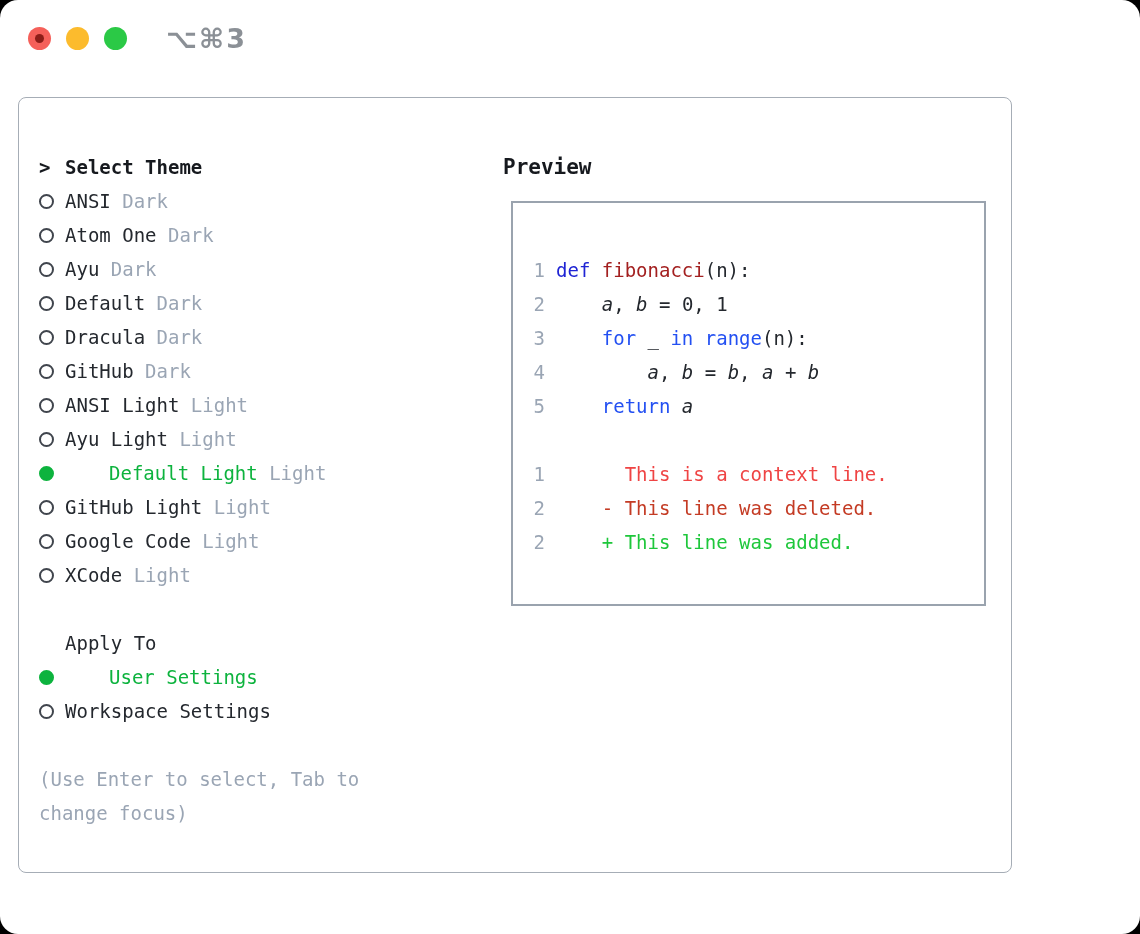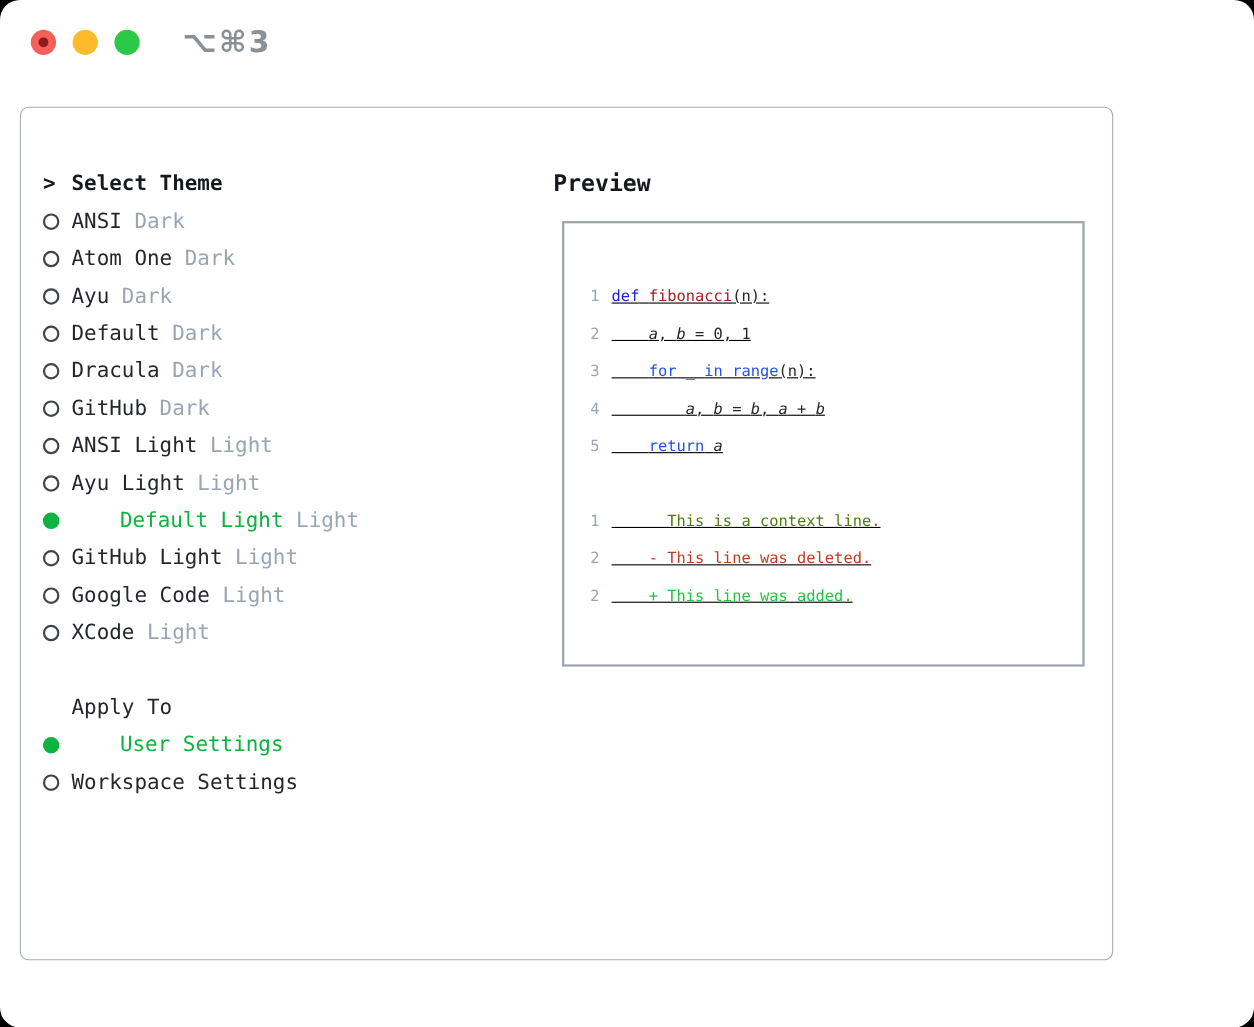--- a/index.html
+++ b/index.html
@@ -53,28 +53,28 @@
   
   .preview-title{
     position:absolute;left:484px;top:52px;height:34px;line-height:34px;
     font-size:21px;font-weight:bold;color:#16191e;
   }
   .preview-box{
     position:absolute;left:492px;top:103px;width:475px;height:405px;box-sizing:border-box;
     border:2px solid #9aa3ae;background:#fff;
   }
   .preview-inner{padding:50px 18px 0 20px;}
-  .pline{height:34px;line-height:34px;white-space:pre;font-size:14px;text-decoration:underline;}
+  .pline{height:34px;line-height:34px;white-space:pre;font-size:19px;}
   .ln{display:inline-block;width:12px;margin-right:11px;color:#9aa5b4;text-align:right;}
   .t-p  {color:#24282e;}
   .t-kw1{color:#1f24d4;}
   .t-kw2{color:#2350f2;}
   .t-fn {color:#a32020;}
   .t-v  {color:#24282e;font-style:italic;}
-  .t-ctx{color:#4d7c0f;}
+  .t-ctx{color:#ef4444;}
   .t-del{color:#c43b24;text-align:right;}
   .t-add{color:#1ec73b;}
 </style>
 </head>
 <body>
 
 <div class="screen">
 
   <div class="titlebar">
     <span class="dot red"></span>
@@ -115,20 +115,21 @@
         <span class="subhdr">Apply To</span>
       </div>
 
       <div id="apply-list">
           <div class="row selected"><span class="marker"><span class="radio filled"></span></span><span class="t-name">User Settings</span></div>
           <div class="row"><span class="marker"><span class="radio"></span></span><span class="t-name">Workspace Settings</span></div>
         </div>
 
       <div class="gap"></div>
 
+      <div class="help">(Use Enter to select, Tab to change focus)</div>
     </div>
 
     <div class="preview-title">Preview</div>
 
     <div class="preview-box">
       <div class="preview-inner" id="preview-lines">
           <div class="pline"><span class="ln">1</span><span class="t-kw1">def</span><span class="t-p"> </span><span class="t-fn">fibonacci</span><span class="t-p">(n):</span></div>
           <div class="pline"><span class="ln">2</span><span class="t-p">    </span><span class="t-v">a</span><span class="t-p">, </span><span class="t-v">b</span><span class="t-p"> = 0, 1</span></div>
           <div class="pline"><span class="ln">3</span><span class="t-p">    </span><span class="t-kw2">for</span><span class="t-p"> _ </span><span class="t-kw2">in</span><span class="t-p"> </span><span class="t-kw2">range</span><span class="t-p">(n):</span></div>
           <div class="pline"><span class="ln">4</span><span class="t-p">        </span><span class="t-v">a</span><span class="t-p">, </span><span class="t-v">b</span><span class="t-p"> = </span><span class="t-v">b</span><span class="t-p">, </span><span class="t-v">a</span><span class="t-p"> + </span><span class="t-v">b</span></div>

